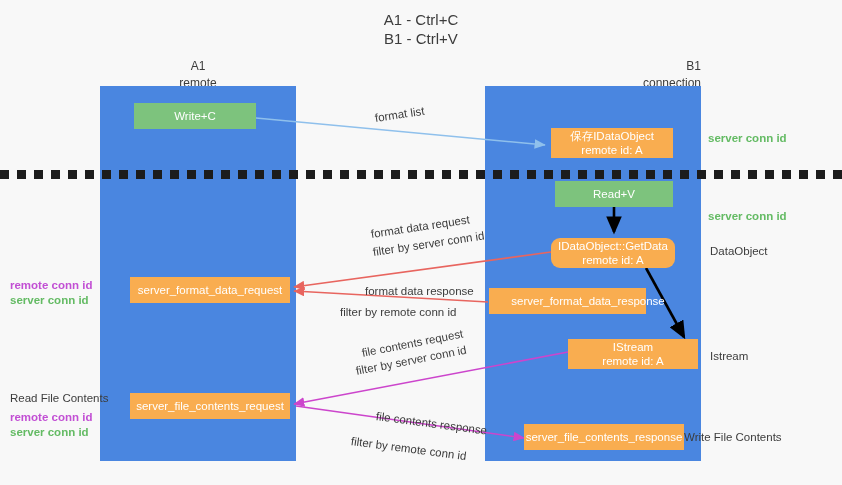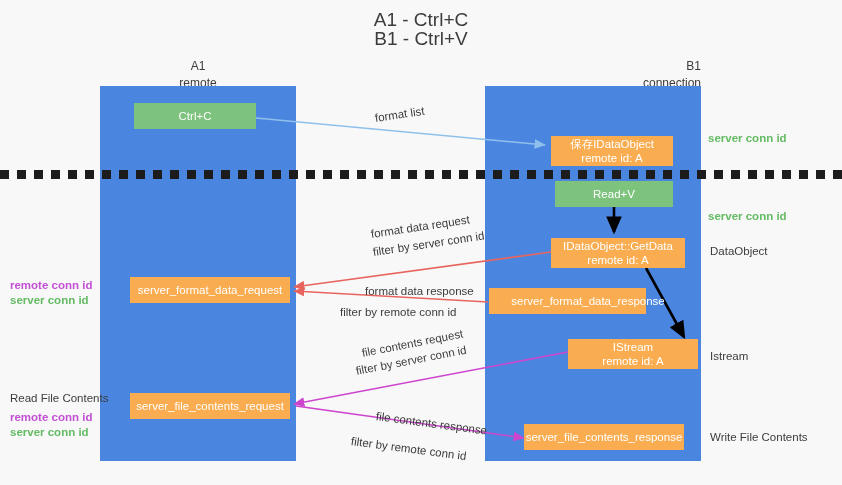--- a/index.html
+++ b/index.html
@@ -29,21 +29,21 @@
     pointer-events: none;
   }
 
   
   .title {
     position: absolute;
     left: 0;
     top: 10px;
     width: 842px;
     text-align: center;
-    font-size: 19px;
+    font-size: 15px;
     color: #3c3c3c;
     line-height: 19px;
     white-space: pre-line;
   }
 
   
   .lane-head {
     position: absolute;
     text-align: center;
     font-size: 12px;
@@ -152,28 +152,28 @@
 
     <line x1="488" y1="302" x2="294" y2="291" stroke="#e8655f" stroke-width="1.6" marker-end="url(#ah-red)"></line>
 
     <line x1="646" y1="268" x2="684" y2="337" stroke="#000000" stroke-width="2.6" marker-end="url(#ah-black)"></line>
 
     <line x1="568" y1="352" x2="294" y2="404" stroke="#cc45cc" stroke-width="1.6" marker-end="url(#ah-magenta)"></line>
 
     <line x1="296" y1="406" x2="524" y2="438" stroke="#cc45cc" stroke-width="1.6" marker-end="url(#ah-magenta)"></line>
   </svg>
 
-  <div class="box green" style="left:134px; top:103px; width:122px; height:26px;">Ctrl+C</div>
-
-  <div class="box orange" style="left:551px; top:136px; width:122px; height:30px;">保存IDataObject
+  <div class="box green" style="left:134px; top:103px; width:122px; height:26px;">Write+C</div>
+
+  <div class="box orange" style="left:551px; top:128px; width:122px; height:30px;">保存IDataObject
 remote id: A</div>
 
   <div class="box green" style="left:555px; top:181px; width:118px; height:26px;">Read+V</div>
 
-  <div class="box orange" style="left:551px; top:238px; width:134px; height:30px;">IDataObject::GetData
+  <div class="box orange" style="left:551px; top:238px; width:124px; height:30px;border-radius:9px;">IDataObject::GetData
 remote id: A</div>
 
   <div class="box orange" style="left:130px; top:277px; width:160px; height:26px;">server_format_data_request</div>
 
   <div class="box orange" style="left:489px; top:288px; width:157px; height:26px;padding-left:45px;">server_format_data_response</div>
 
   <div class="box orange" style="left:568px; top:339px; width:130px; height:30px;">IStream
 remote id: A</div>
 
   <div class="box orange" style="left:130px; top:393px; width:160px; height:26px;">server_file_contents_request</div>
@@ -213,21 +213,21 @@
   </div>
 
   <div class="lbl green-b" style="left:708px; top:131px;">server conn id</div>
 
   <div class="lbl green-b" style="left:708px; top:209px;">server conn id</div>
 
   <div class="lbl" style="left:710px; top:244px;">DataObject</div>
 
   <div class="lbl" style="left:710px; top:349px;">Istream</div>
 
-  <div class="lbl" style="left:710px; top:430px;">Write File Contents</div>
+  <div class="lbl" style="left:684px; top:430px;">Write File Contents</div>
 
   <div class="lbl purple-b" style="left:10px; top:278px;">remote conn id</div>
   <div class="lbl green-b" style="left:10px; top:293px;">server conn id</div>
 
   <div class="lbl" style="left:10px; top:391px;">Read File Contents</div>
   <div class="lbl purple-b" style="left:10px; top:410px;">remote conn id</div>
   <div class="lbl green-b" style="left:10px; top:425px;">server conn id</div>
 
 </div>
 

